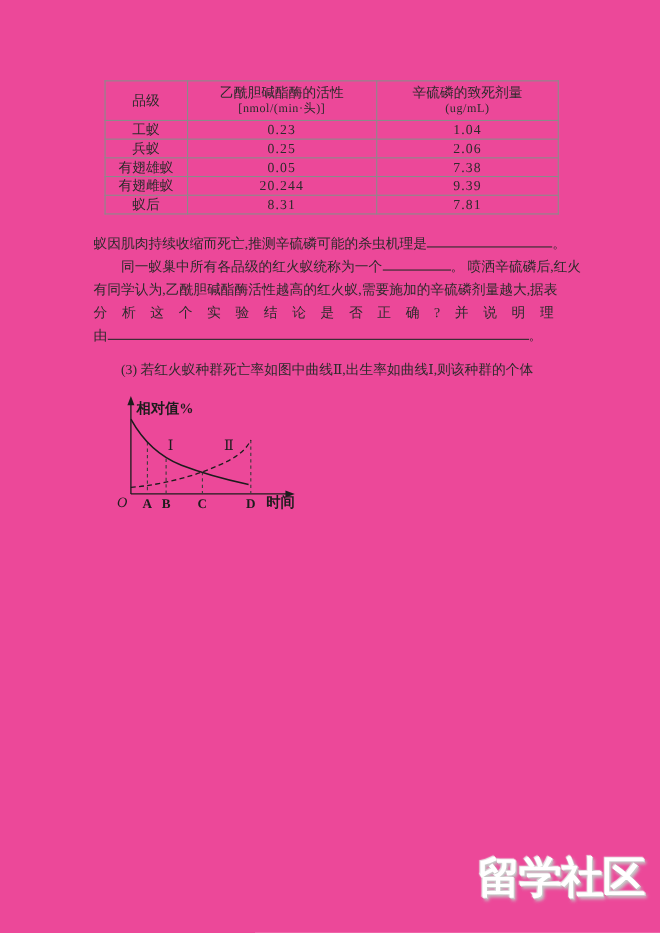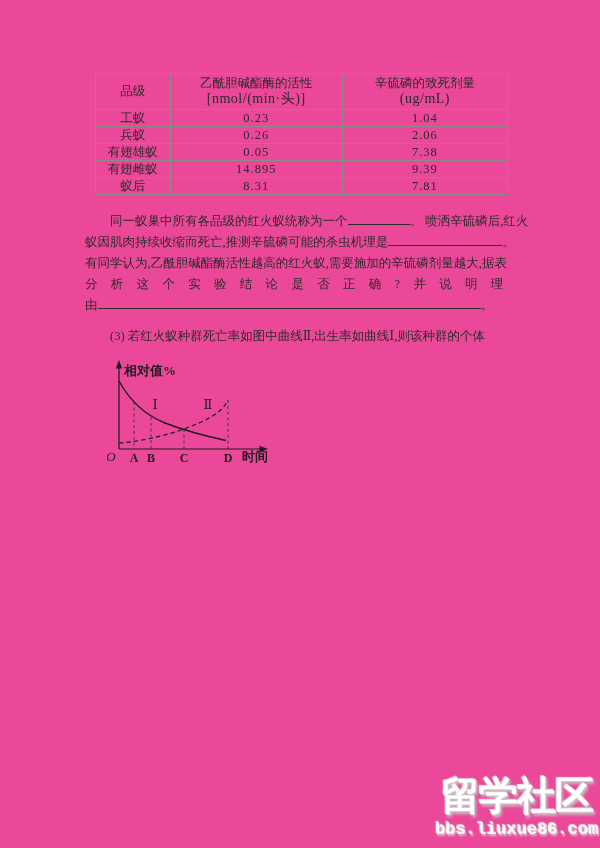--- a/index.html
+++ b/index.html
@@ -23,21 +23,21 @@
     border:1px solid #8a8a8a;
     text-align:center;vertical-align:middle;
     font-weight:normal;
     padding:0;
   }
   .data-table .hrow{height:36px;}
   .data-table .drow{height:17px;}
   .col-grade{width:74px;}
   .col-act{width:172px;}
   .col-dose{width:165px;}
-  .unit{font-size:14px;display:block;margin-top:1px;letter-spacing:0.5px;}
+  .unit{font-size:11px;display:block;margin-top:1px;letter-spacing:0.5px;}
   .num{letter-spacing:1px;}
   
   .para{position:absolute;left:85px;width:430px;font-size:12.5px;}
   .tline{height:21px;line-height:21px;white-space:nowrap;}
   .ind{padding-left:25px;}
   .blank{
     display:inline-block;
     border-bottom:1px solid #2b2b2b;
     height:13px;
     vertical-align:baseline;
@@ -47,22 +47,22 @@
   .b383{width:383px;}
   .b52{width:52px;}
   .b108{width:108px;}
   .spread{letter-spacing:13.3px;}
   
   .chart-wrap{position:absolute;left:90px;top:359px;width:200px;height:110px;}
   .chart-wrap svg{display:block;}
   
   .watermark{
     position:absolute;left:434px;top:777px;width:166px;
-    text-align:center;
-    font-family:Liberation Mono, monospace;
+    text-align:left;
+    font-family:Liberation Sans, sans-serif;
   }
   .wm-title{
     font-size:39px;font-weight:bold;line-height:44px;
     color:#ffffff;letter-spacing:-1px;
     text-shadow:2px 3px 3px #c4c4c4,-1px -1px 1px #ececec,1px 1px 0 #dcdcdc;
   }
   .wm-url{
     font-size:17px;font-weight:bold;line-height:18px;
     color:#fafafa;
     text-shadow:1px 2px 2px #cfcfcf,-1px -1px 1px #ededed;
@@ -86,47 +86,47 @@
           <span class="unit">(ug/mL)</span>
         </td>
       </tr>
       <tr class="drow">
         <td>工蚁</td>
         <td class="num">0.23</td>
         <td class="num">1.04</td>
       </tr>
       <tr class="drow">
         <td>兵蚁</td>
-        <td class="num">0.26</td>
+        <td class="num">0.25</td>
         <td class="num">2.06</td>
       </tr>
       <tr class="drow">
         <td>有翅雄蚁</td>
         <td class="num">0.05</td>
         <td class="num">7.38</td>
       </tr>
       <tr class="drow">
         <td>有翅雌蚁</td>
-        <td class="num">14.895</td>
+        <td class="num">20.244</td>
         <td class="num">9.39</td>
       </tr>
       <tr class="drow">
         <td>蚁后</td>
         <td class="num">8.31</td>
         <td class="num">7.81</td>
       </tr>
     </tbody>
   </table>
 
   <div class="para" style="top:211px;">
+    <div class="tline">
+      <span>蚁因肌肉持续收缩而死亡,推测辛硫磷可能的杀虫机理是</span><span class="blank b114"></span><span>。</span>
+    </div>
     <div class="tline ind">
       <span>同一蚁巢中所有各品级的红火蚁统称为一个</span><span class="blank b62"></span><span>。 喷洒辛硫磷后,红火</span>
-    </div>
-    <div class="tline">
-      <span>蚁因肌肉持续收缩而死亡,推测辛硫磷可能的杀虫机理是</span><span class="blank b114"></span><span>。</span>
     </div>
     <div class="tline">
       <span>有同学认为,乙酰胆碱酯酶活性越高的红火蚁,需要施加的辛硫磷剂量越大,据表</span>
     </div>
     <div class="tline spread">
       <span>分析这个实验结论是否正确?并说明理</span>
     </div>
     <div class="tline">
       <span>由</span><span class="blank b383"></span><span>。</span>
     </div>
@@ -163,16 +163,15 @@
       <text x="94" y="103" font-size="12" font-weight="bold" text-anchor="middle" font-family="Liberation Serif, DejaVu Serif, serif" fill="#1c1c1c">C</text>
       <text x="138" y="103" font-size="12" font-weight="bold" text-anchor="middle" font-family="Liberation Serif, DejaVu Serif, serif" fill="#1c1c1c">D</text>
       <text x="65" y="50" font-size="13" text-anchor="middle" font-family="Liberation Serif, DejaVu Serif, serif" fill="#1c1c1c">Ⅰ</text>
       <text x="118" y="50" font-size="13" text-anchor="middle" font-family="Liberation Serif, DejaVu Serif, serif" fill="#1c1c1c">Ⅱ</text>
     </svg>
   </div>
 
 
   <div class="watermark">
     <div class="wm-title">留学社区</div>
-    <div class="wm-url">bbs.liuxue86.com</div>
   </div>
 
 </div>
 
 </body></html>

